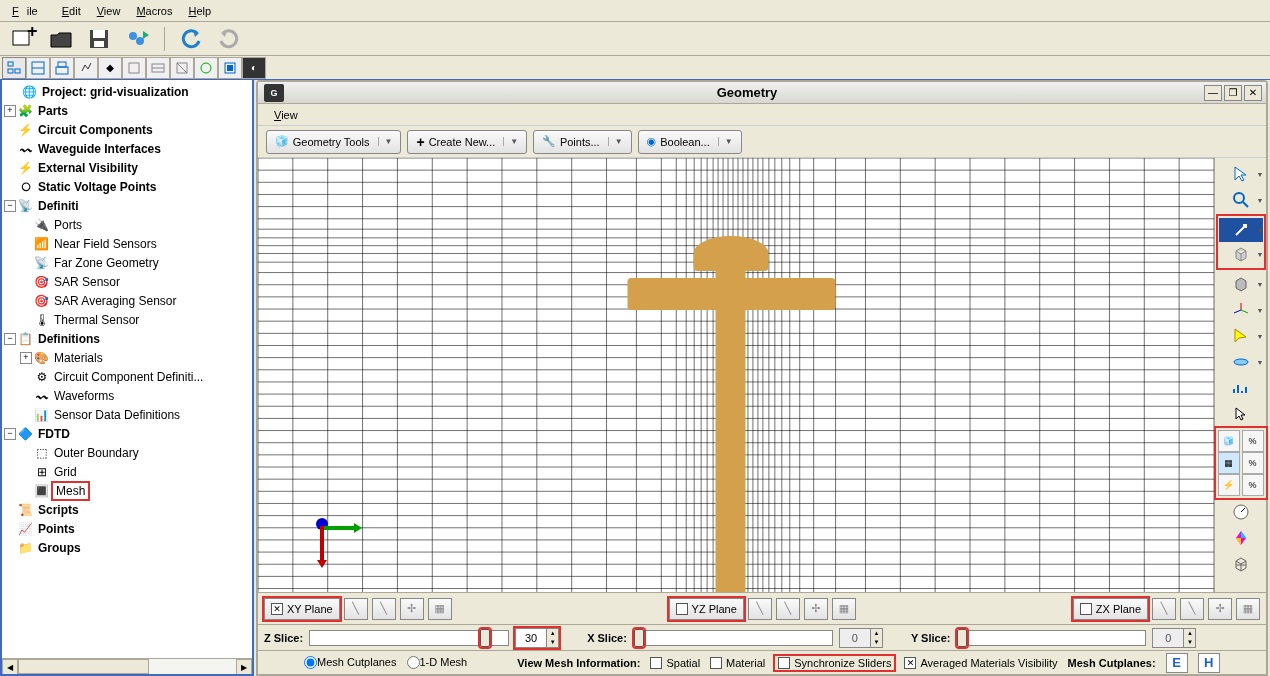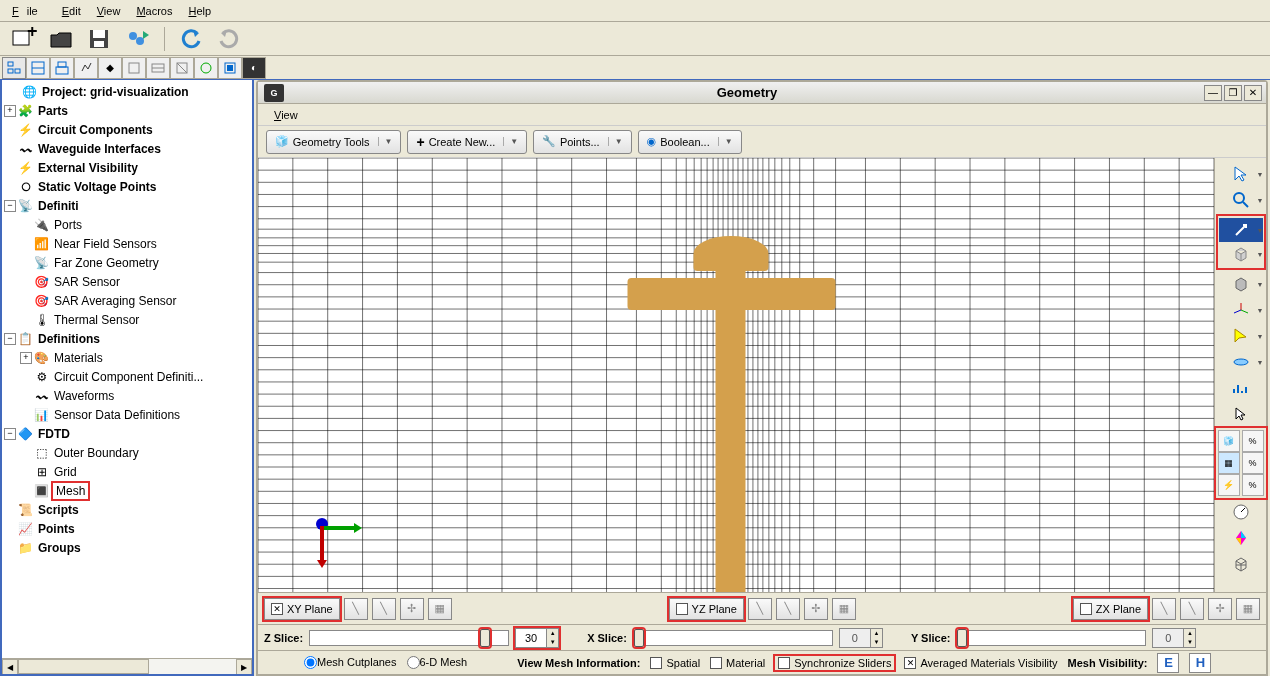--- a/index.html
+++ b/index.html
@@ -673,39 +673,39 @@
       </div>
 
       <div class="mesh-info-row">
         <div style="width:30px"></div>
         <label class="radio-opt">
             <input type="radio" checked="" style="">
             <span>Mesh Cutplanes</span>
           </label>
         <label class="radio-opt">
             <input type="radio" style="">
-            <span>6-D Mesh</span>
+            <span>1-D Mesh</span>
           </label>
         <div style="width:30px"></div>
         <span class="slice-label">View Mesh Information:</span>
         <label class="chk-opt">
             <span class="chk-box"></span>
             <span>Spatial</span>
           </label>
         <label class="chk-opt">
             <span class="chk-box"></span>
             <span>Material</span>
           </label>
         <label class="chk-opt hl">
             <span class="chk-box"></span>
             <span>Synchronize Sliders</span>
           </label>
         <label class="chk-opt">
             <span class="chk-box">✕</span>
             <span>Averaged Materials Visibility</span>
           </label>
-        <span class="slice-label">Mesh Visibility:</span>
+        <span class="slice-label">Mesh Cutplanes:</span>
         <div class="eh-btn E">E</div>
         <div class="eh-btn H">H</div>
       </div>
     </div>
   </div>
 </div>
 
 </body></html>

